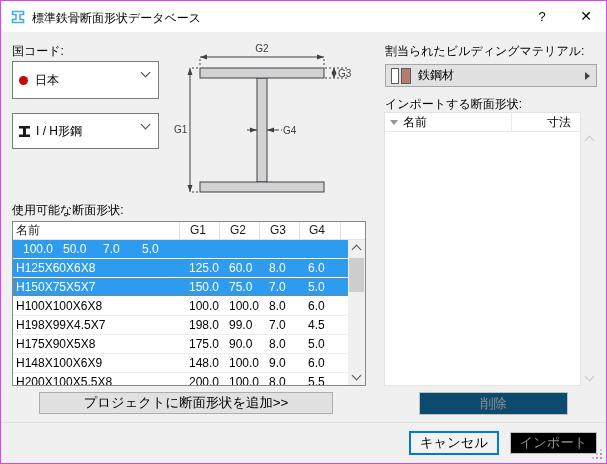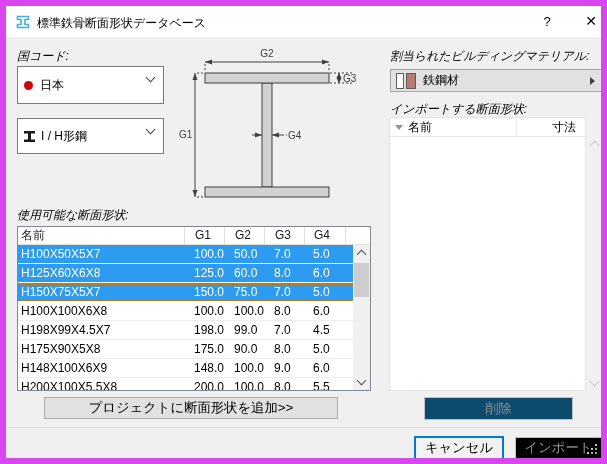--- a/index.html
+++ b/index.html
@@ -1,29 +1,29 @@
 <!DOCTYPE html>
 <html><head>
 <meta charset="utf-8">
 <style>
   * { margin:0; padding:0; box-sizing:border-box; }
   body { background:#d8d8d8; font-family:"Liberation Sans","DejaVu Sans",sans-serif; }
   .dlg { position:relative; width:607px; height:464px; background:#f0f0f0;
-         border:6px solid #d946ef; font-size:12px; color:#000; overflow:hidden; }
+         border:1px solid #d946ef; font-size:12px; color:#000; overflow:hidden; }
 
   
   .titlebar { position:absolute; left:0; top:0; right:0; height:31px; background:#fff; }
   .app-icon { position:absolute; left:9px; top:8px; width:16px; height:16px; }
   .title-text { position:absolute; left:31px; top:9px; font-size:12px; color:#000; white-space:nowrap; }
   .cap-btn { position:absolute; top:0; width:32px; height:31px; line-height:31px;
              text-align:center; font-size:13px; color:#000; cursor:default; }
   .cap-help { left:525px; }
   .cap-close { left:569px; font-size:14px; }
 
-  .lbl { position:absolute; white-space:nowrap; color:#000;font-style:italic; }
+  .lbl { position:absolute; white-space:nowrap; color:#000; }
 
   
   .combo { position:absolute; background:#fff; border:1px solid #7a7a7a;
            display:flex; align-items:center; }
   .combo .chev { position:absolute; right:9px; top:7px; width:7px; height:7px;
                  border-right:1px solid #444; border-bottom:1px solid #444;
                  transform:rotate(45deg); }
   .flag-dot { width:9px; height:9px; border-radius:50%; background:#cc0606; margin:0 7px 0 6px; }
   .ibeam-sm { margin:0 5px 0 5px; }
   .combo-txt { white-space:nowrap; }
@@ -165,21 +165,20 @@
   <div class="tbl">
     <div class="thead">
       <span class="cn">名前</span>
       <span class="cg hc">G1</span>
       <span class="cg hc">G2</span>
       <span class="cg hc">G3</span>
       <span class="cg4 hc last">G4</span>
     </div>
 
     <div class="trow sel">
-      <span class="cn">H100X50X5X7</span>
       <span class="cg">100.0</span>
       <span class="cg">50.0</span>
       <span class="cg">7.0</span>
       <span class="cg4">5.0</span>
     </div>
     <div class="trow sel">
       <span class="cn">H125X60X6X8</span>
       <span class="cg">125.0</span>
       <span class="cg">60.0</span>
       <span class="cg">8.0</span>

